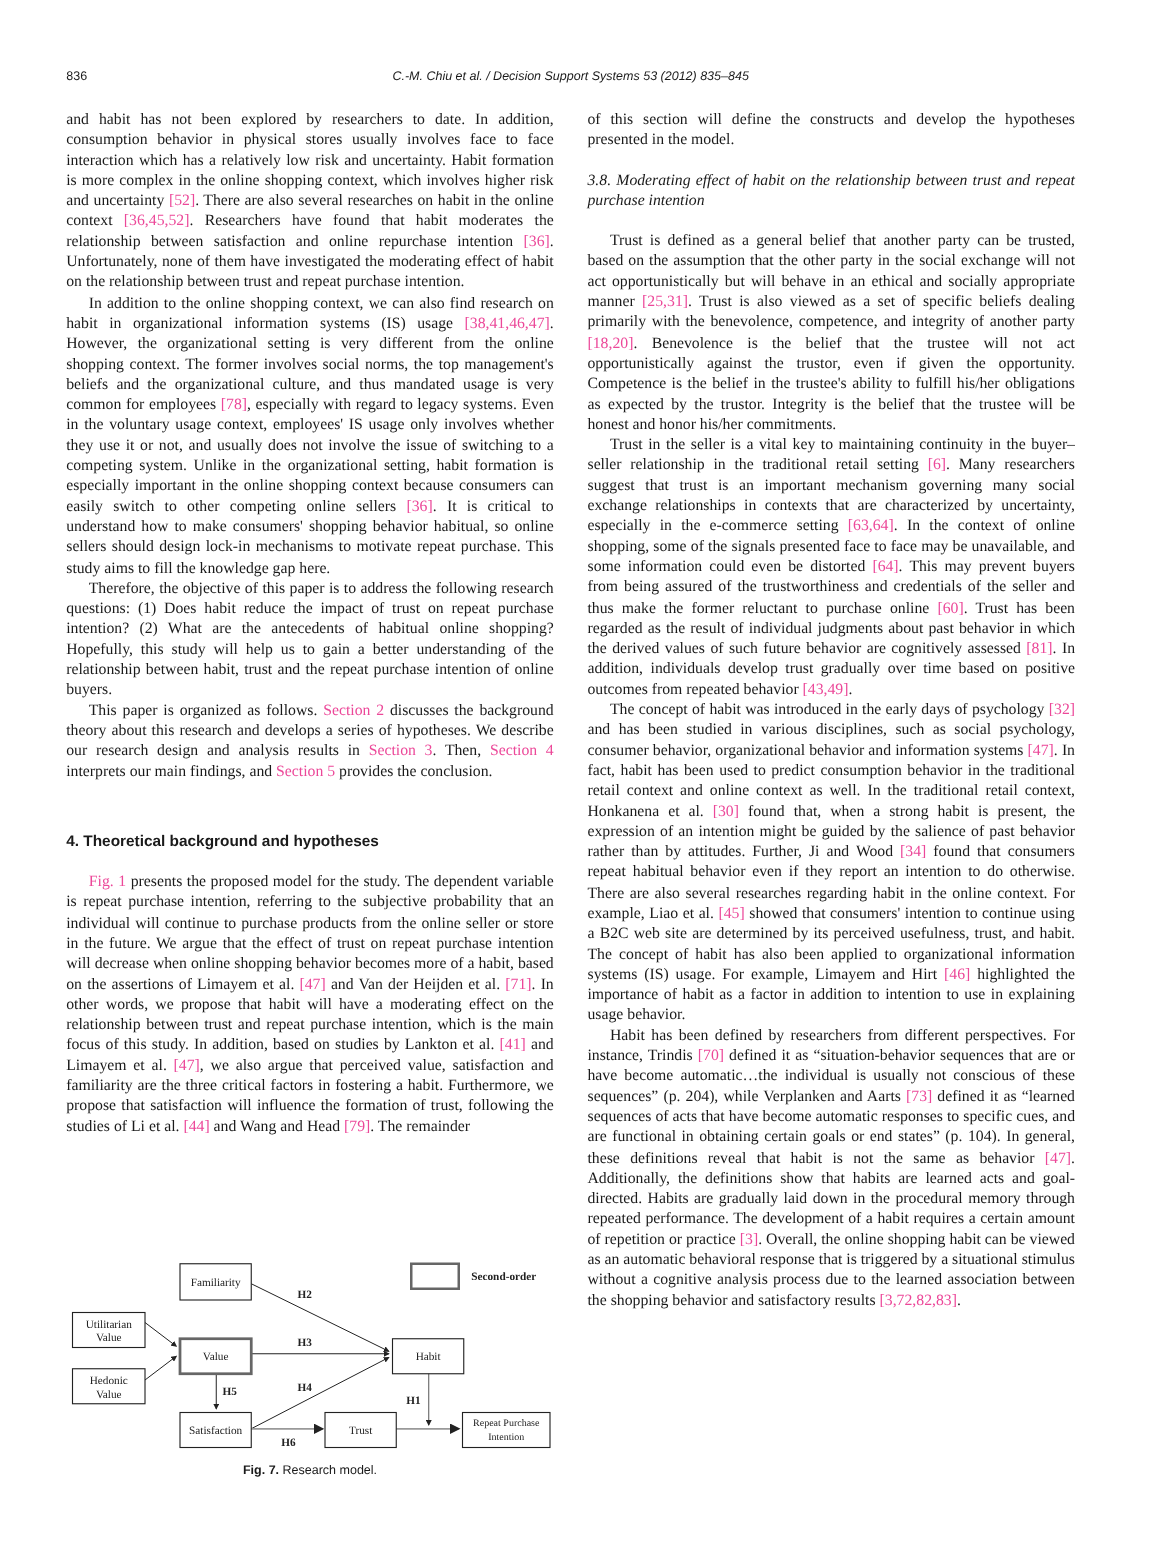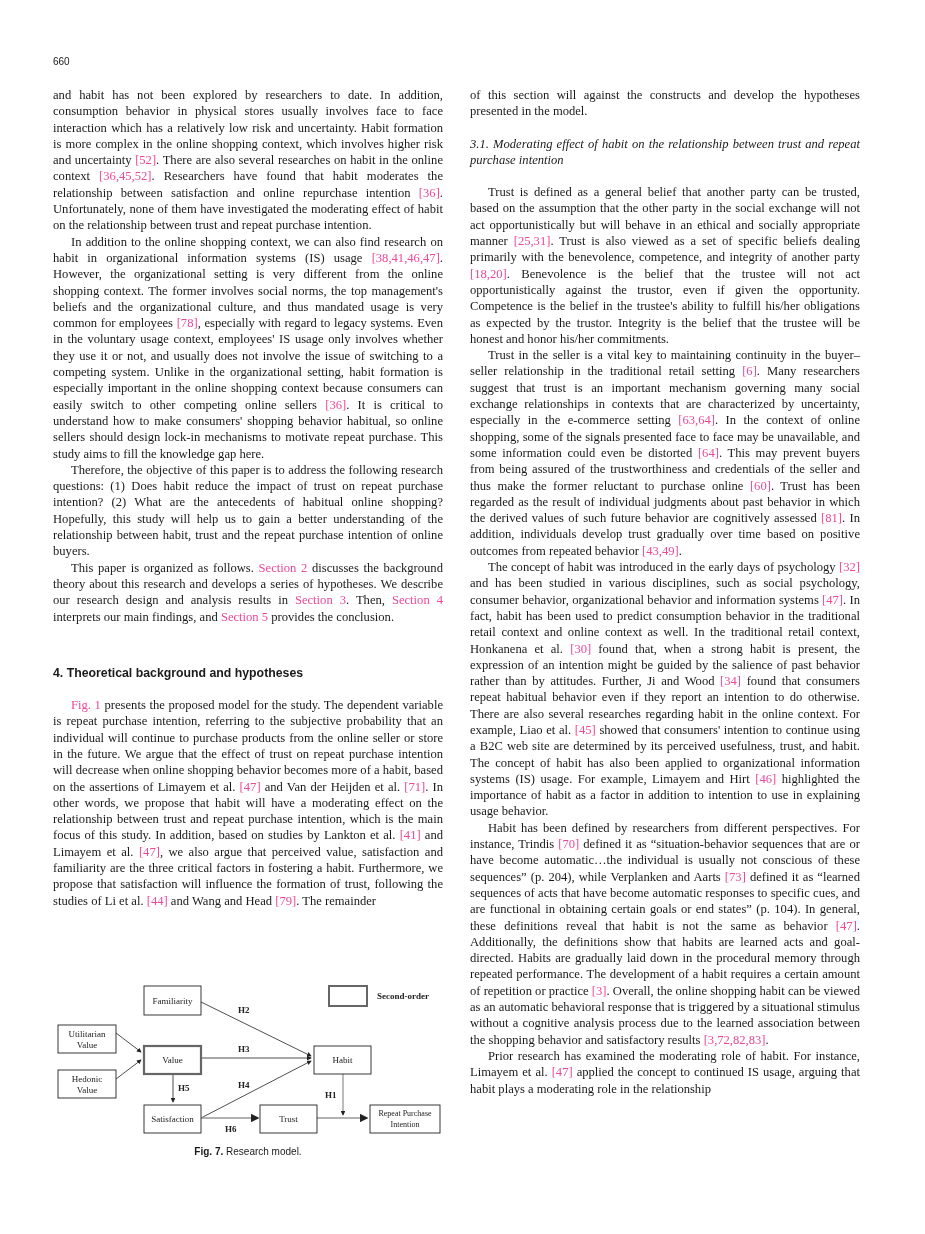--- a/index.html
+++ b/index.html
@@ -12,33 +12,34 @@
   .col { position:absolute; top:87px; width:390px; font-size:12.6px; line-height:16.3px;
          text-align:justify; hyphens:auto; }
   .col.left { left:53px; }
   .col.right { left:470px; }
   .col p { margin:0; text-indent:0; }
   .col p.ind { text-indent:18px; }
   a.ref { color:#ec4899; text-decoration:none; }
   .h2 { font-family:"Liberation Sans", sans-serif; font-weight:bold; font-size:12.3px;
         margin:40px 0 16px 0; }
   .h3 { font-style:italic; margin:16px 0 16px 0; }
-  .figure { position:absolute; left:53px; top:978px; width:390px; height:180px; }
+  .figure { position:absolute; left:53px; top:1003px; width:390px; height:180px; }
   .figure svg { position:absolute; left:0; top:0; }
   .caption { position:absolute; left:0; width:390px; top:168px; text-align:center;
              font-family:"Liberation Sans", sans-serif; font-size:10px; }
   .caption b { font-weight:bold; }
   .node text { font-family:"Liberation Serif", serif; font-size:9px; fill:#222; }
   .lbl { font-family:"Liberation Serif", serif; font-size:9px; font-weight:bold; fill:#222; }
 </style>
 </head>
 <body>
 
 <div class="header">
-  <span class="pageno">660</span>
+  <span class="pageno">836</span>
+  <span class="running">C.-M. Chiu et al. / Decision Support Systems 53 (2012) 835–845</span>
 </div>
 
 <div class="col left">
   <p>and habit has not been explored by researchers to date. In addition, consumption behavior in physical stores usually involves face to face interaction which has a relatively low risk and uncertainty. Habit formation is more complex in the online shopping context, which involves higher risk and uncertainty <a class="ref" href="#">[52]</a>. There are also several researches on habit in the online context <a class="ref" href="#">[36,45,52]</a>. Researchers have found that habit moderates the relationship between satisfaction and online repurchase intention <a class="ref" href="#">[36]</a>. Unfortunately, none of them have investigated the moderating effect of habit on the relationship between trust and repeat purchase intention.</p>
   <p class="ind">In addition to the online shopping context, we can also find research on habit in organizational information systems (IS) usage <a class="ref" href="#">[38,41,46,47]</a>. However, the organizational setting is very different from the online shopping context. The former involves social norms, the top management's beliefs and the organizational culture, and thus mandated usage is very common for employees <a class="ref" href="#">[78]</a>, especially with regard to legacy systems. Even in the voluntary usage context, employees' IS usage only involves whether they use it or not, and usually does not involve the issue of switching to a competing system. Unlike in the organizational setting, habit formation is especially important in the online shopping context because consumers can easily switch to other competing online sellers <a class="ref" href="#">[36]</a>. It is critical to understand how to make consumers' shopping behavior habitual, so online sellers should design lock-in mechanisms to motivate repeat purchase. This study aims to fill the knowledge gap here.</p>
   <p class="ind">Therefore, the objective of this paper is to address the following research questions: (1) Does habit reduce the impact of trust on repeat purchase intention? (2) What are the antecedents of habitual online shopping? Hopefully, this study will help us to gain a better understanding of the relationship between habit, trust and the repeat purchase intention of online buyers.</p>
   <p class="ind">This paper is organized as follows. <a class="ref" href="#">Section 2</a> discusses the background theory about this research and develops a series of hypotheses. We describe our research design and analysis results in <a class="ref" href="#">Section 3</a>. Then, <a class="ref" href="#">Section 4</a> interprets our main findings, and <a class="ref" href="#">Section 5</a> provides the conclusion.</p>
   <div class="h2">4. Theoretical background and hypotheses</div>
   <p class="ind"><a class="ref" href="#">Fig. 1</a> presents the proposed model for the study. The dependent variable is repeat purchase intention, referring to the subjective probability that an individual will continue to purchase products from the online seller or store in the future. We argue that the effect of trust on repeat purchase intention will decrease when online shopping behavior becomes more of a habit, based on the assertions of Limayem et al. <a class="ref" href="#">[47]</a> and Van der Heijden et al. <a class="ref" href="#">[71]</a>. In other words, we propose that habit will have a moderating effect on the relationship between trust and repeat purchase intention, which is the main focus of this study. In addition, based on studies by Lankton et al. <a class="ref" href="#">[41]</a> and Limayem et al. <a class="ref" href="#">[47]</a>, we also argue that perceived value, satisfaction and familiarity are the three critical factors in fostering a habit. Furthermore, we propose that satisfaction will influence the formation of trust, following the studies of Li et al. <a class="ref" href="#">[44]</a> and Wang and Head <a class="ref" href="#">[79]</a>. The remainder</p>
 </div>
@@ -108,20 +109,19 @@
     <text class="lbl" x="125" y="113">H5</text>
     <text class="lbl" x="172" y="154">H6</text>
     <text class="lbl" x="272" y="120">H1</text>
   </svg>
   <div class="caption">
     <b>Fig. 7.</b><span> Research model.</span>
   </div>
 </div>
 
 <div class="col right">
-  <p>of this section will against the constructs and develop the hypotheses presented in the model.</p>
-  <div class="h3">3.1. Moderating effect of habit on the relationship between trust and repeat purchase intention</div>
+  <p>of this section will define the constructs and develop the hypotheses presented in the model.</p>
+  <div class="h3">3.8. Moderating effect of habit on the relationship between trust and repeat purchase intention</div>
   <p class="ind">Trust is defined as a general belief that another party can be trusted, based on the assumption that the other party in the social exchange will not act opportunistically but will behave in an ethical and socially appropriate manner <a class="ref" href="#">[25,31]</a>. Trust is also viewed as a set of specific beliefs dealing primarily with the benevolence, competence, and integrity of another party <a class="ref" href="#">[18,20]</a>. Benevolence is the belief that the trustee will not act opportunistically against the trustor, even if given the opportunity. Competence is the belief in the trustee's ability to fulfill his/her obligations as expected by the trustor. Integrity is the belief that the trustee will be honest and honor his/her commitments.</p>
   <p class="ind">Trust in the seller is a vital key to maintaining continuity in the buyer–seller relationship in the traditional retail setting <a class="ref" href="#">[6]</a>. Many researchers suggest that trust is an important mechanism governing many social exchange relationships in contexts that are characterized by uncertainty, especially in the e-commerce setting <a class="ref" href="#">[63,64]</a>. In the context of online shopping, some of the signals presented face to face may be unavailable, and some information could even be distorted <a class="ref" href="#">[64]</a>. This may prevent buyers from being assured of the trustworthiness and credentials of the seller and thus make the former reluctant to purchase online <a class="ref" href="#">[60]</a>. Trust has been regarded as the result of individual judgments about past behavior in which the derived values of such future behavior are cognitively assessed <a class="ref" href="#">[81]</a>. In addition, individuals develop trust gradually over time based on positive outcomes from repeated behavior <a class="ref" href="#">[43,49]</a>.</p>
   <p class="ind">The concept of habit was introduced in the early days of psychology <a class="ref" href="#">[32]</a> and has been studied in various disciplines, such as social psychology, consumer behavior, organizational behavior and information systems <a class="ref" href="#">[47]</a>. In fact, habit has been used to predict consumption behavior in the traditional retail context and online context as well. In the traditional retail context, Honkanena et al. <a class="ref" href="#">[30]</a> found that, when a strong habit is present, the expression of an intention might be guided by the salience of past behavior rather than by attitudes. Further, Ji and Wood <a class="ref" href="#">[34]</a> found that consumers repeat habitual behavior even if they report an intention to do otherwise. There are also several researches regarding habit in the online context. For example, Liao et al. <a class="ref" href="#">[45]</a> showed that consumers' intention to continue using a B2C web site are determined by its perceived usefulness, trust, and habit. The concept of habit has also been applied to organizational information systems (IS) usage. For example, Limayem and Hirt <a class="ref" href="#">[46]</a> highlighted the importance of habit as a factor in addition to intention to use in explaining usage behavior.</p>
   <p class="ind">Habit has been defined by researchers from different perspectives. For instance, Trindis <a class="ref" href="#">[70]</a> defined it as “situation-behavior sequences that are or have become automatic…the individual is usually not conscious of these sequences” (p. 204), while Verplanken and Aarts <a class="ref" href="#">[73]</a> defined it as “learned sequences of acts that have become automatic responses to specific cues, and are functional in obtaining certain goals or end states” (p. 104). In general, these definitions reveal that habit is not the same as behavior <a class="ref" href="#">[47]</a>. Additionally, the definitions show that habits are learned acts and goal-directed. Habits are gradually laid down in the procedural memory through repeated performance. The development of a habit requires a certain amount of repetition or practice <a class="ref" href="#">[3]</a>. Overall, the online shopping habit can be viewed as an automatic behavioral response that is triggered by a situational stimulus without a cognitive analysis process due to the learned association between the shopping behavior and satisfactory results <a class="ref" href="#">[3,72,82,83]</a>.</p>
-  <p class="ind">Prior research has examined the moderating role of habit. For instance, Limayem et al. <a class="ref" href="#">[47]</a> applied the concept to continued IS usage, arguing that habit plays a moderating role in the relationship</p>
 </div>
 
 </body></html>

